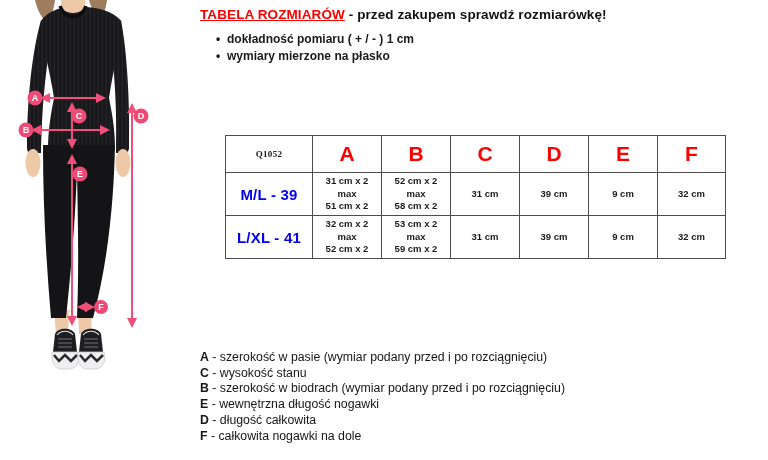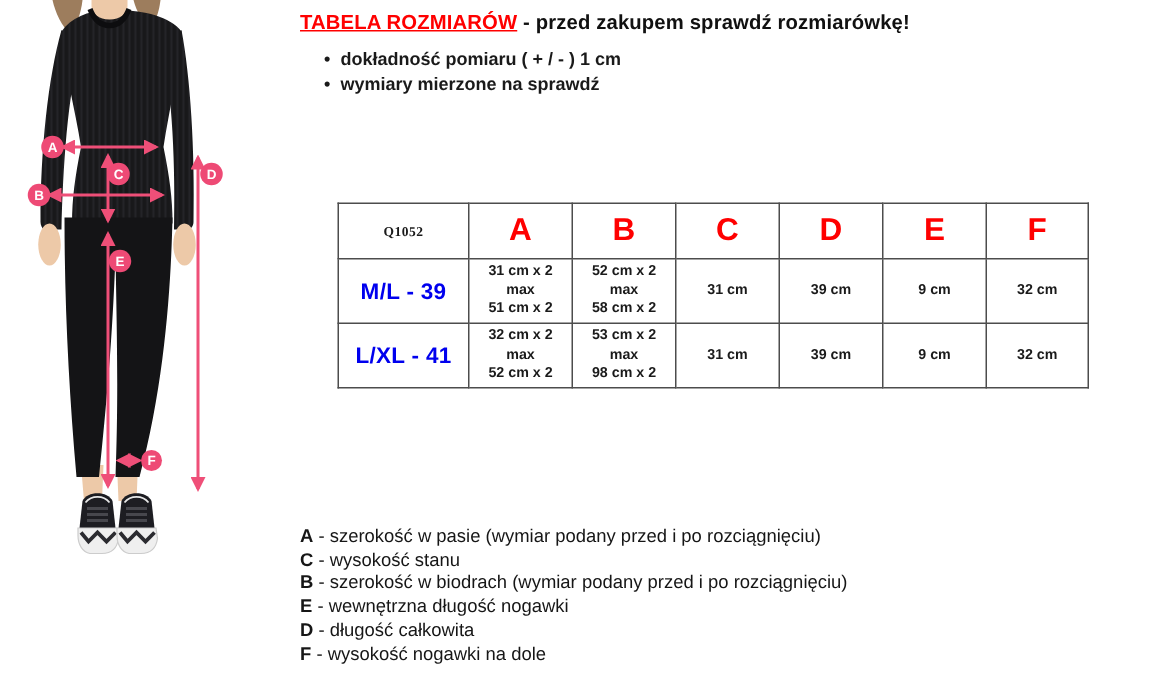--- a/index.html
+++ b/index.html
@@ -105,21 +105,21 @@
     <circle class="ann-dot" cx="86" cy="307" r="7"></circle>
     <text class="marker-label" x="86" y="310.2">F</text>
   </svg>
 
   <div class="header-block">
     <div class="title-line">
       <span class="title-red">TABELA ROZMIARÓW</span><span> - przed zakupem sprawdź rozmiarówkę!</span>
     </div>
     <ul class="bullets">
       <li>dokładność pomiaru ( + / - ) 1 cm</li>
-      <li>wymiary mierzone na sprawdź</li>
+      <li>wymiary mierzone na płasko</li>
     </ul>
   </div>
 
   <table class="size-table">
     <colgroup>
       <col style="width:87px">
         <col style="width:69px">
         <col style="width:69px">
         <col style="width:69px">
         <col style="width:69px">
@@ -149,31 +149,31 @@
       <td class="cell">9 cm</td>
       <td class="cell">32 cm</td>
     </tr>
     <tr class="row">
       <td class="size-label">L/XL - 41</td>
       <td class="cell multiline">32 cm x 2
 max
 52 cm x 2</td>
       <td class="cell multiline">53 cm x 2
 max
-98 cm x 2</td>
+59 cm x 2</td>
       <td class="cell">31 cm</td>
       <td class="cell">39 cm</td>
       <td class="cell">9 cm</td>
       <td class="cell">32 cm</td>
     </tr>
   </tbody>
     </table>
 
   <div class="legend">
     <div><span class="key">A</span> <span>- szerokość w pasie (wymiar podany przed i po rozciągnięciu)</span></div>
     <div><span class="key">C</span> <span>- wysokość stanu</span></div>
     <div><span class="key">B</span> <span>- szerokość w biodrach (wymiar podany przed i po rozciągnięciu)</span></div>
     <div><span class="key">E</span> <span>- wewnętrzna długość nogawki</span></div>
     <div><span class="key">D</span> <span>- długość całkowita</span></div>
-    <div><span class="key">F</span> <span>- wysokość nogawki na dole</span></div>
+    <div><span class="key">F</span> <span>- całkowita nogawki na dole</span></div>
   </div>
 
 </div>
 
 </body></html>

